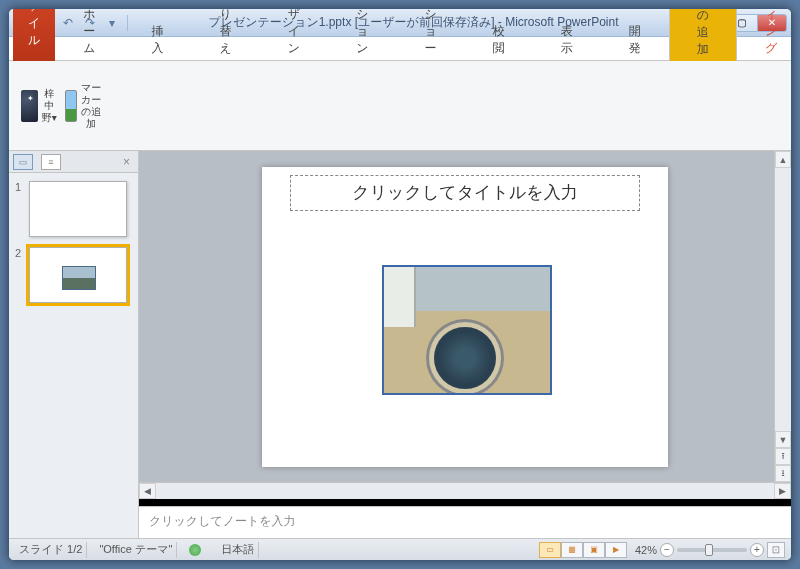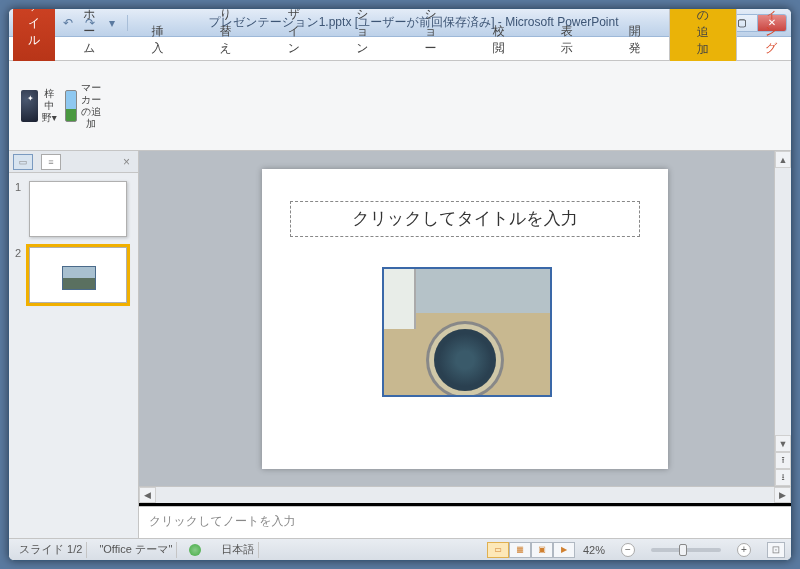--- a/index.html
+++ b/index.html
@@ -49,45 +49,45 @@
 .thumb-row { display: flex; gap: 4px; margin-bottom: 10px; }
 .thumb-num { font-size: 11px; color: #666; width: 10px; }
 .thumb { width: 98px; height: 56px; background: #fff; border: 1px solid #b0b0b0; box-shadow: 1px 1px 3px rgba(0,0,0,0.2); cursor: pointer; position: relative; }
 .thumb.selected { outline: 3px solid #f1b000; outline-offset: 0; }
 .thumb-img { position: absolute; top: 18px; left: 32px; width: 34px; height: 24px; background: linear-gradient(to bottom,#a8c0d0 50%,#5a7060 50%); border: 1px solid #4a6a8a; }
 
 
 .canvas-area { flex: 1; display: flex; flex-direction: column; }
 .canvas-scroll { flex: 1; background: #b8bec5; display: flex; align-items: center; justify-content: center; position: relative; overflow: hidden; }
 .slide { width: 406px; height: 300px; background: #fff; box-shadow: 0 0 6px rgba(0,0,0,0.3); position: relative; }
-.title-ph { position: absolute; top: 32px; left: 28px; right: 28px; height: 36px; border: 1px dashed #888; display: flex; align-items: center; justify-content: center; font-size: 17px; color: #333; }
+.title-ph { position: absolute; top: 8px; left: 28px; right: 28px; height: 36px; border: 1px dashed #888; display: flex; align-items: center; justify-content: center; font-size: 17px; color: #333; }
 .content-img { position: absolute; top: 98px; left: 120px; width: 170px; height: 130px; border: 2px solid #3a68a8; background: #8a9aa5; overflow: hidden; }
 .fountain { width:100%; height:100%; background: linear-gradient(to bottom, #b5c2c8 0%, #b5c2c8 35%, #c8b890 35%, #c8b890 100%); position:relative;}
 .fountain::before { content:""; position:absolute; top:48%; left:30%; width:62px; height:62px; border-radius:50%; background: radial-gradient(circle,#3a5a6a 20%,#2a4050 60%); box-shadow: 0 0 0 5px #d0c8a8, 0 0 0 8px #888;}
 .fountain::after { content:""; position:absolute; top:0; left:0; width:30px; height:60px; background:#e8ede8; border-right:2px solid #aaa;}
 .scroll-v { position: absolute; right: 0; top: 0; bottom: 0; width: 17px; background: #e8ebef; border-left: 1px solid #c5c5c5; display:flex; flex-direction:column;}
 .sb-btn { height: 17px; display:flex; align-items:center; justify-content:center; font-size:9px; color:#666; background:#f0f2f5; border:1px solid #d0d0d0; cursor:pointer;}
 .sb-track { flex:1; }
 .sb-nav { display:flex; flex-direction:column;}
 .scroll-h { height: 17px; background: #e8ebef; border-top: 1px solid #c5c5c5; display:flex;}
 .scroll-h .sb-btn { width:17px; height:100%;}
 
 
 .notes { height: 32px; background: #fff; border-top: 1px solid #c5c5c5; padding: 6px 10px; font-size: 12px; color: #888; margin: 0 0 0 0; }
-.notes-wrap { background:#737373; border-top:3px solid #000000;}
+.notes-wrap { background:#737373; border-top:7px solid #000000;}
 
 
 .statusbar { height: 22px; background: linear-gradient(to bottom,#e9edf2,#d8dee6); border-top: 1px solid #c5c5c5; display: flex; align-items: center; padding: 0 6px; font-size: 11px; color: #555; gap: 8px; }
 .status-item { padding: 0 4px; border-right: 1px solid #c5c5c5; height: 16px; display:flex; align-items:center;}
 .status-item.lang { display:flex; gap:20px; align-items:center;}
 .status-spacer { flex: 1; }
 .view-btns { display: flex; gap: 0; }
 .vbtn { width: 22px; height: 16px; border: 1px solid #b0b8c2; background: #f5f7fa; cursor: pointer; display:flex; align-items:center; justify-content:center; font-size:8px; color:#d08030;}
 .vbtn.active { background: #fde8b8; border-color: #e0b050; }
-.zoom { display: flex; align-items: center; gap: 16px; }
+.zoom { display: flex; align-items: center; gap: 3px; }
 .zoom-pct { font-size: 11px; }
 .zoom-btn { width: 14px; height: 14px; border: 1px solid #aaa; border-radius: 50%; background: #fff; cursor: pointer; display:flex; align-items:center; justify-content:center; font-size:10px; color:#666;}
 .slider { width: 70px; height: 4px; background: #c0c6ce; border-radius: 2px; position: relative; cursor: pointer;}
 .slider-thumb { position: absolute; top: -4px; left: 28px; width: 8px; height: 12px; background: #f0f2f5; border: 1px solid #888; border-radius: 2px;}
 .fit-btn { width:18px; height:16px; border:1px solid #b0b8c2; background:#f5f7fa; cursor:pointer; display:flex; align-items:center; justify-content:center; font-size:10px; color:#888;}
 .check { width:12px; height:12px; border-radius:50%; background:radial-gradient(circle,#8c8,#4a4); display:inline-block;}
 </style>
 </head>
 <body>
 

